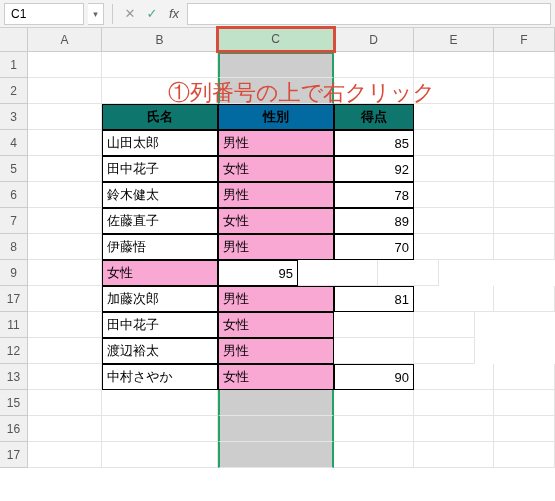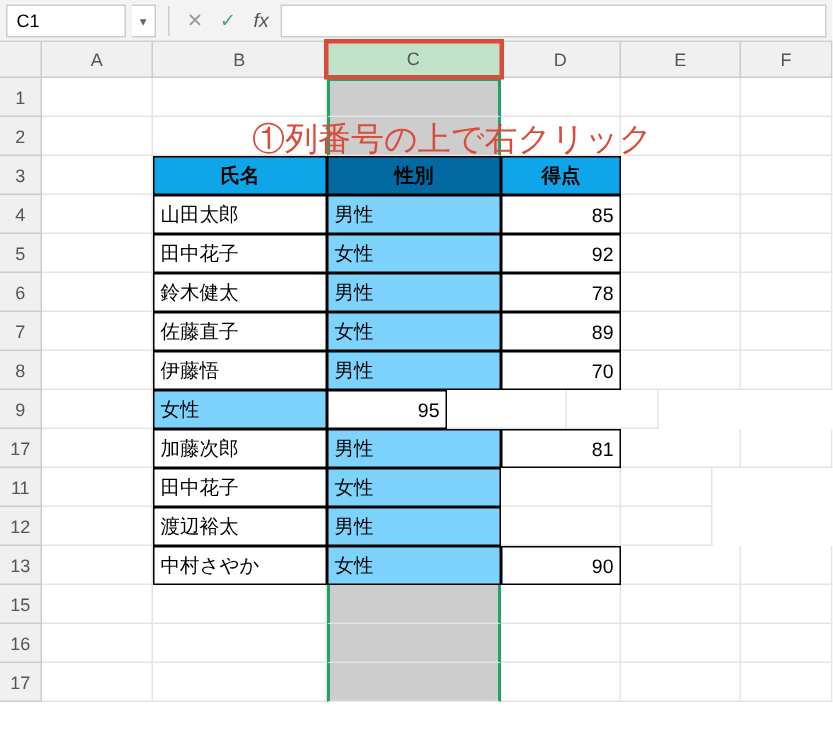--- a/index.html
+++ b/index.html
@@ -88,23 +88,23 @@
   }
   .selcol {
     background:#cdcdcd;
     border-left:2px solid #21a366;
     border-right:2px solid #21a366;
   }
   .selcol.firstsel { border-top:2px solid #21a366; }
 
   
   .tb { border:1px solid #000 !important; }
-  .hdr { font-weight:bold; justify-content:center; background:#0ea5e9; }
+  .hdr { font-weight:bold; justify-content:center; background:#0f766e; }
   .num { justify-content:flex-end; }
-  .selcol.tb { background:#7dd3fc; }
+  .selcol.tb { background:#f9a8d4; }
   .selcol.hdr { background:#0369a1; }
 
   .annotation {
     color:#d94b3a;
     font-size:22px;
     position:absolute;
     z-index:6;
     pointer-events:none;
     white-space:nowrap;
   }

